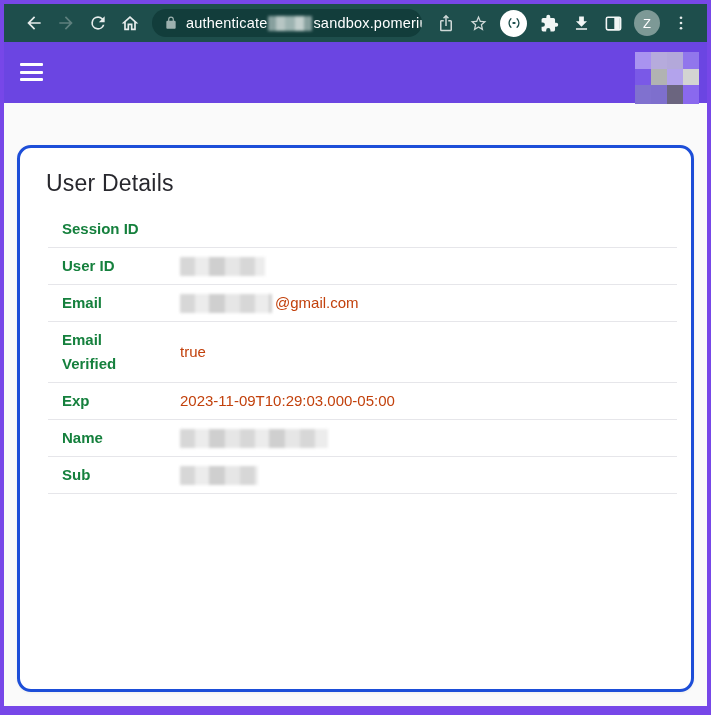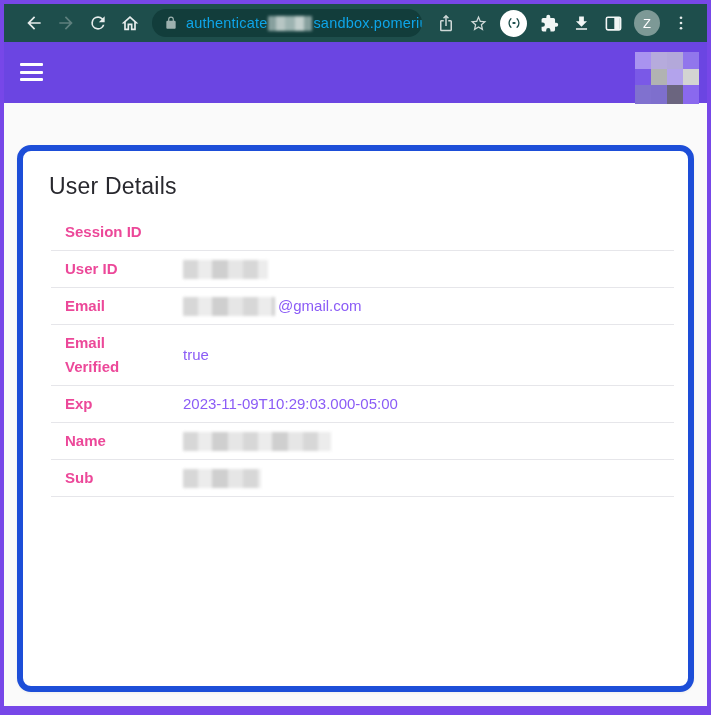--- a/index.html
+++ b/index.html
@@ -6,47 +6,47 @@
   html,body { width:711px; height:715px; }
   body { font-family:"Liberation Sans","DejaVu Sans",sans-serif; }
 
   .frame { width:711px; height:715px; background:#7747e8; padding:4px 4px 9px 4px; }
   .window { width:100%; height:100%; display:flex; flex-direction:column; overflow:hidden; }
 
   
   .toolbar { height:38px; background:#1e4e4c; display:flex; align-items:center; padding:0 10px 0 14px; flex:none; }
   .tb-btn { width:20px; height:20px; display:flex; align-items:center; justify-content:center; margin:0 6px; flex:none; cursor:pointer; }
   .url-pill { flex:1; height:28px; background:#123d3b; border-radius:14px; display:flex; align-items:center; padding:0 12px; margin:0 8px 0 6px; min-width:0; overflow:hidden; }
-  .url-text { color:#0ea5e9; font-size:14.5px; letter-spacing:.2px; white-space:nowrap; display:flex; align-items:center; }
+  .url-text { color:#ffffff; font-size:14.5px; letter-spacing:.2px; white-space:nowrap; display:flex; align-items:center; }
   .lock { margin-right:8px; flex:none; display:flex; }
   .redact-url { display:inline-block; width:44px; height:15px; margin:0 1px; border-radius:1px;
     background:repeating-linear-gradient(90deg,#87a09e 0 8px,#b7c6c4 8px 17px,#9db3b1 17px 27px,#c2cfcd 27px 36px);
     filter:blur(1.4px); vertical-align:middle; flex:none; }
   .right-icons { display:flex; align-items:center; flex:none; }
   .ext-badge { width:27px; height:27px; background:#ffffff; border-radius:50%; display:flex; align-items:center; justify-content:center; margin:0 6px; flex:none; cursor:pointer; }
   .avatar { width:26px; height:26px; border-radius:50%; background:#7d9996; color:#fff; font-size:13px; display:flex; align-items:center; justify-content:center; margin:0 5px; flex:none; cursor:pointer; }
 
   
   .app-header { height:61px; background:#6b45e2; flex:none; position:relative; }
   .hamburger { position:absolute; left:16px; top:21px; width:23px; cursor:pointer; }
   .hamburger div { height:3px; background:#fff; border-radius:1px; margin-bottom:4.5px; }
   .hamburger div:last-child { margin-bottom:0; }
   .logo-mosaic { position:absolute; right:8px; top:10px; width:64px; height:52px; display:grid;
     grid-template-columns:repeat(4,1fr); grid-template-rows:17px 16px 19px; }
 
   
   .page { flex:1; background:#fafafa; padding:42px 13px 0; overflow:hidden; }
-  .card { background:#fff; border:6px solid #1d4ed8; border-radius:14px; box-shadow:0 1px 3px rgba(0,0,0,.05);
+  .card { background:#fff; border:3px solid #1d4ed8; border-radius:14px; box-shadow:0 1px 3px rgba(0,0,0,.05);
     padding:22px 0 16px; height:547px; }
   .card-title { font-size:23px; font-weight:500; color:#28282e; letter-spacing:.2px; margin:0 0 14px 26px; }
 
   table.details { border-collapse:collapse; width:calc(100% - 42px); margin:0 14px 0 28px; table-layout:fixed; }
-  .details th { width:96px; padding:6px 0 6px 14px; text-align:left; font-size:15px; font-weight:600; color:#ec4899;
+  .details th { width:96px; padding:6px 0 6px 14px; text-align:left; font-size:15px; font-weight:600; color:#15803d;
     line-height:24px; vertical-align:middle; }
-  .details td { padding:6px 0 6px 36px; font-size:15px; color:#8b5cf6; line-height:24px; vertical-align:middle; }
+  .details td { padding:6px 0 6px 36px; font-size:15px; color:#c2410c; line-height:24px; vertical-align:middle; }
   .details tr { border-bottom:1px solid #e6e6ea; }
   .chip { display:inline-block; height:19px; border-radius:1px; vertical-align:-5px;
     background:repeating-linear-gradient(90deg,#d7d7d7 0 15px,#ececec 15px 29px,#cfcfcf 29px 45px,#e6e6e6 45px 60px);
     filter:blur(1.6px); }
   .chip.mr { margin-right:3px; }
   .chip.ml { margin-left:2px; }
 </style>
 </head>
 <body>
 

